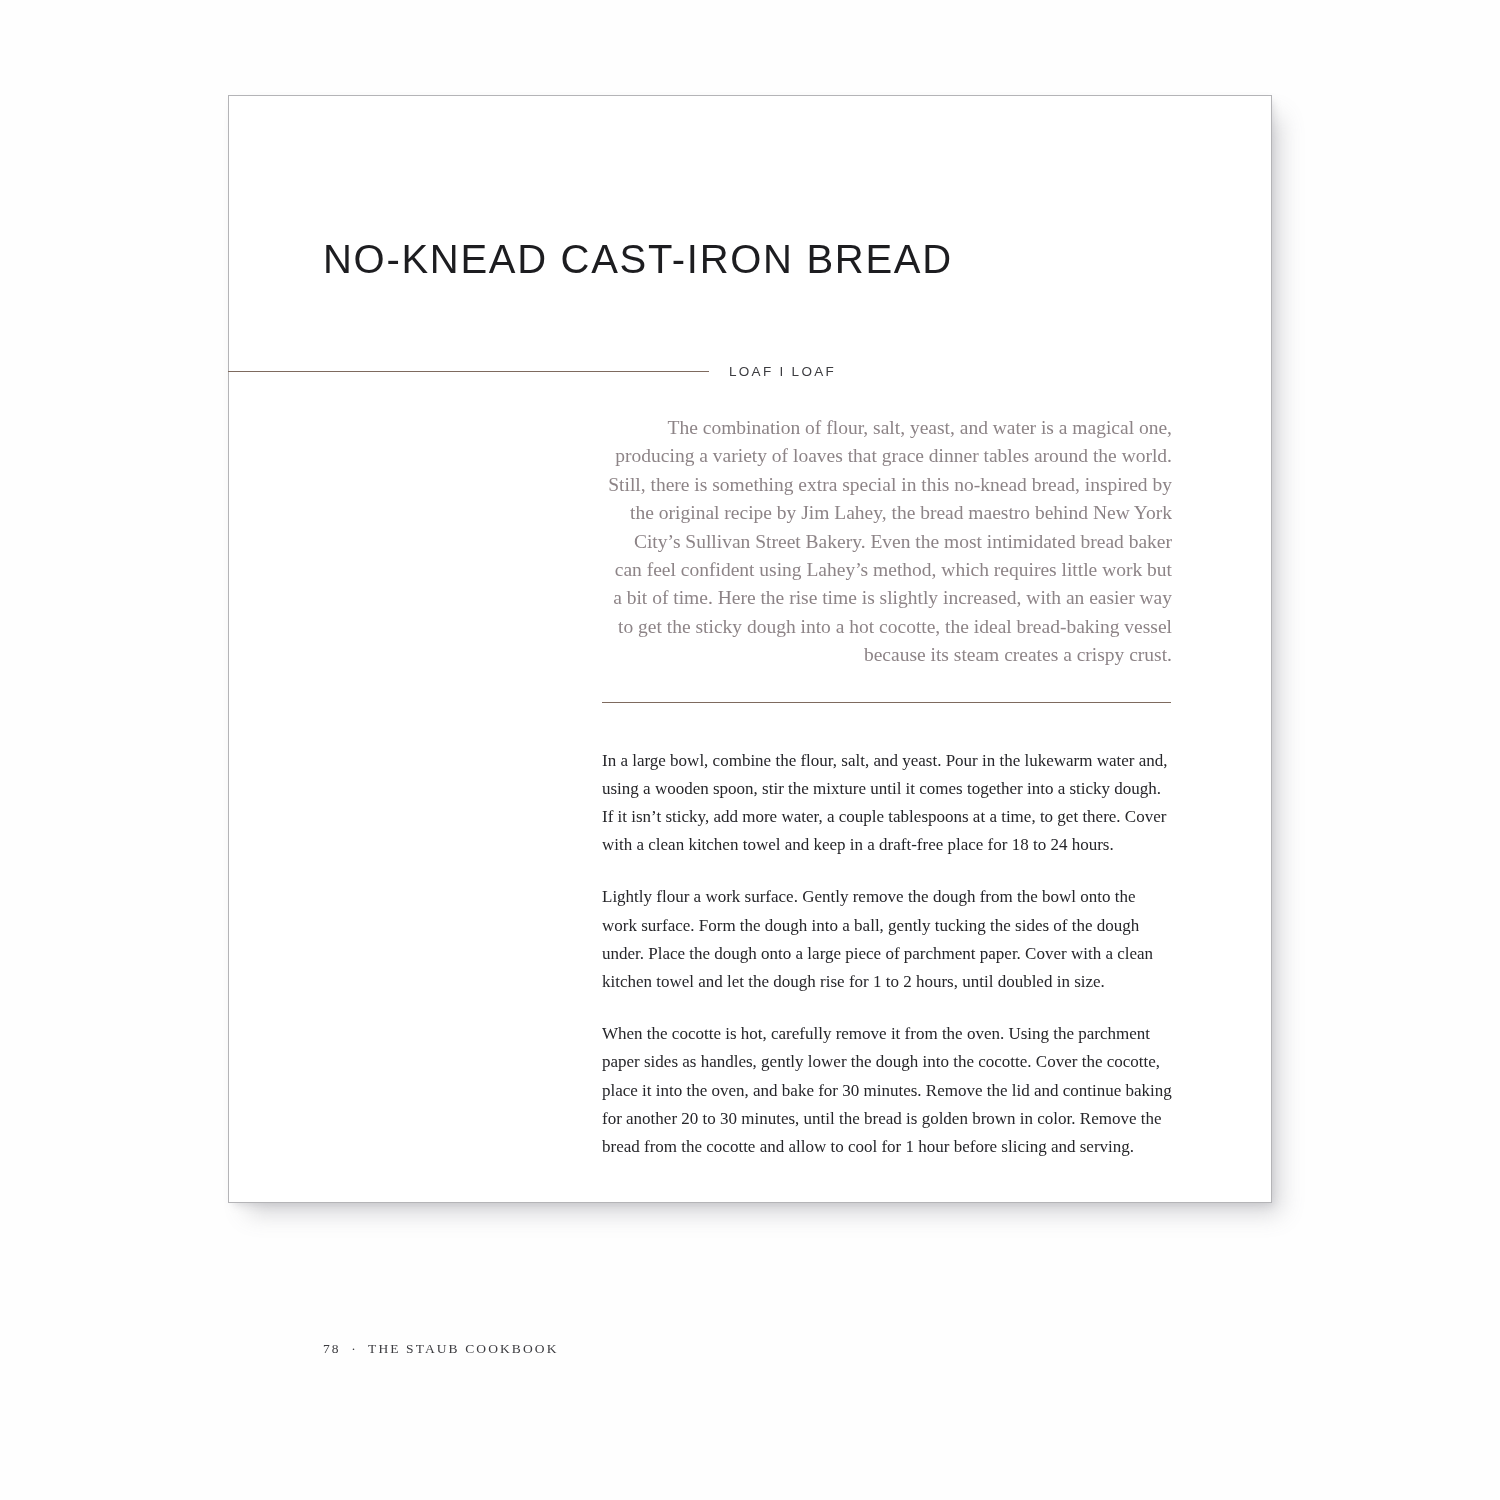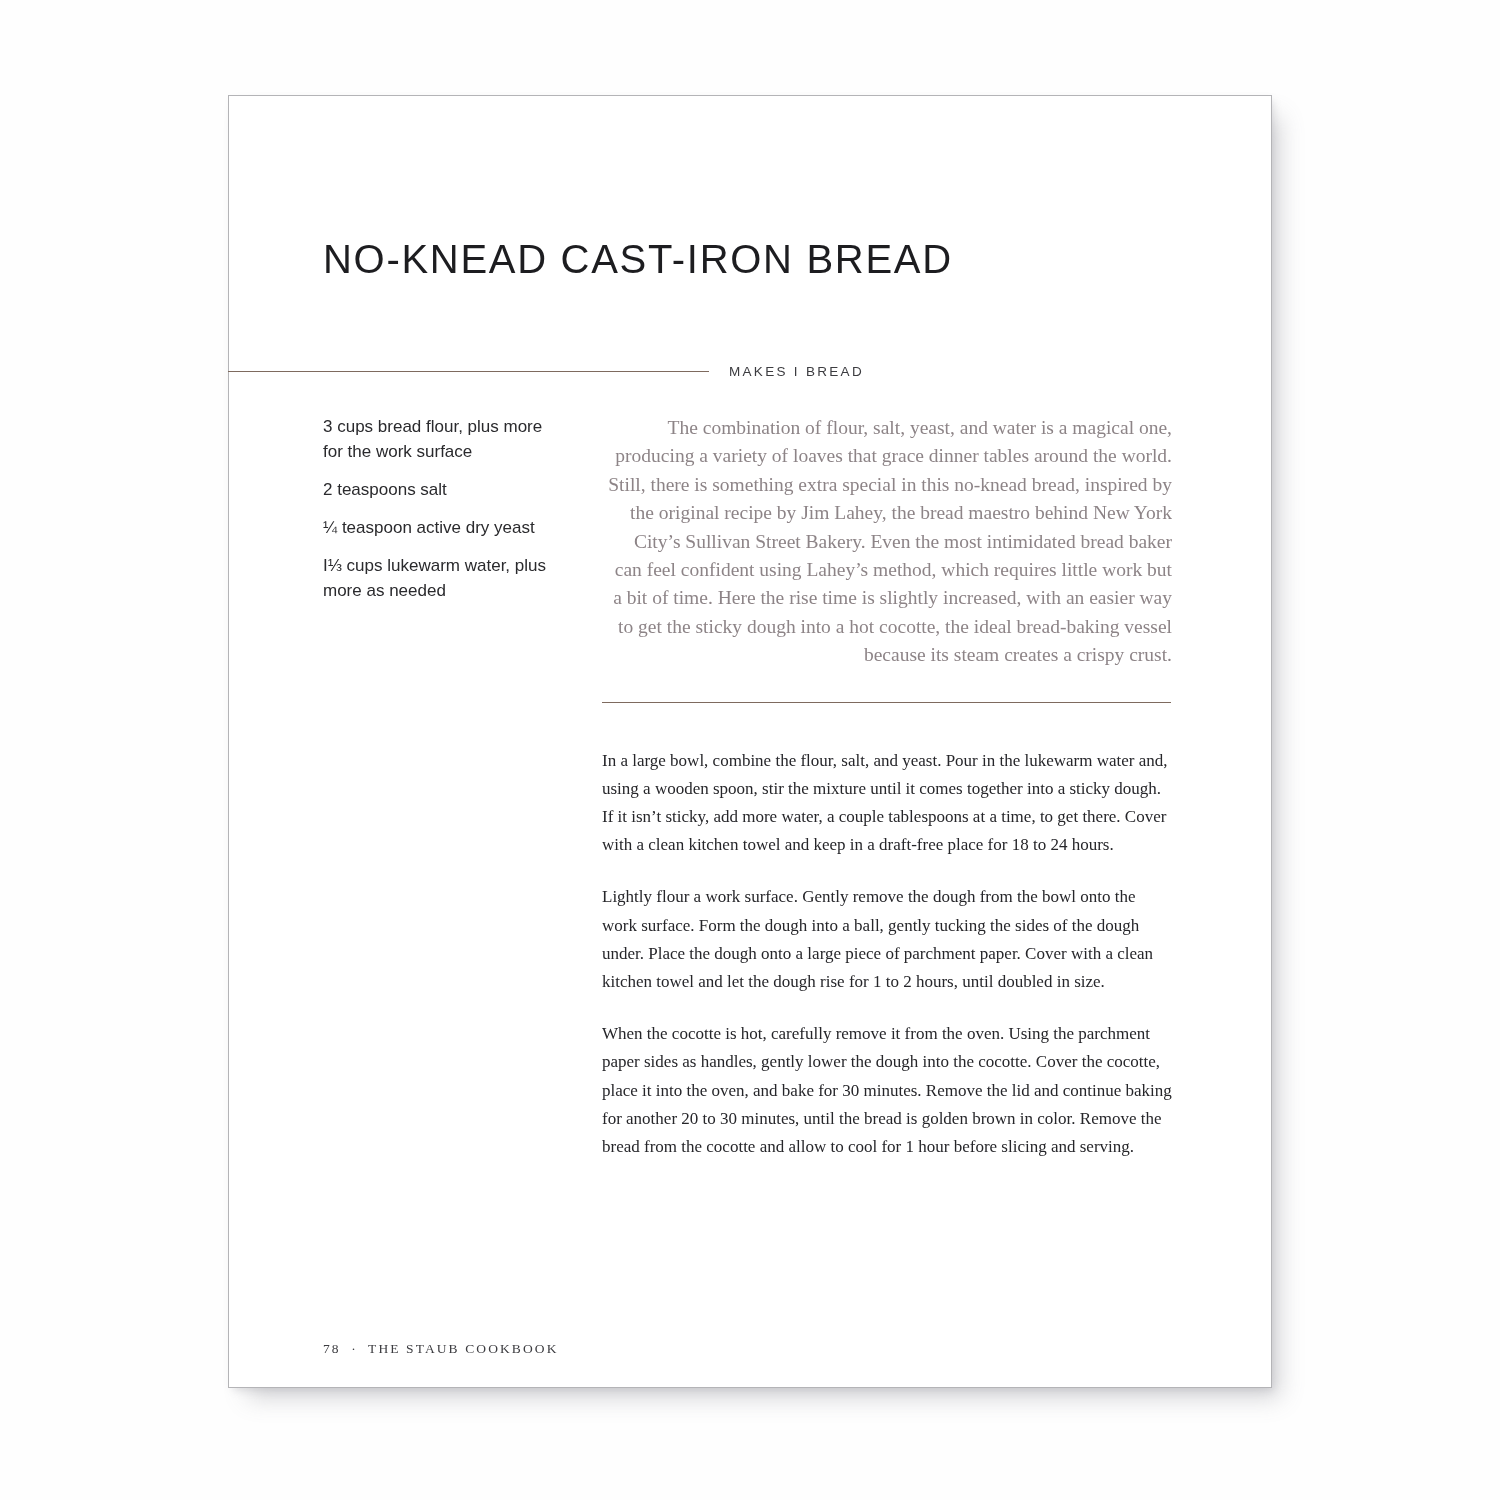--- a/index.html
+++ b/index.html
@@ -20,21 +20,21 @@
     height: 1500px;
     background: #fefefe;
   }
 
   
   .page-sheet {
     position: absolute;
     left: 228px;
     top: 95px;
     width: 1044px;
-    height: 1293px;
+    height: 1108px;
     background: #ffffff;
     border: 1.5px solid #b4b4b7;
     box-shadow: 14px 16px 22px -6px rgba(120,120,128,0.30),
                 3px 4px 8px -2px rgba(120,120,128,0.22);
     box-sizing: border-box;
   }
 
   
   .recipe-title {
     position: absolute;
@@ -151,31 +151,25 @@
 <body>
 
 <div id="canvas">
 
   <div class="page-sheet">
 
     <h1 class="recipe-title">NO-KNEAD CAST-IRON BREAD</h1>
 
     <div class="yield-row">
       <div class="yield-rule"></div>
-      <div class="yield-label">MAKES I BREAD</div>
+      <div class="yield-label">LOAF I LOAF</div>
     </div>
 
     <div class="columns">
 
-      <div class="col-ingredients">
-        <p class="ingredient">3 cups bread flour, plus more for the work surface</p>
-        <p class="ingredient">2 teaspoons salt</p>
-        <p class="ingredient">¼ teaspoon active dry yeast</p>
-        <p class="ingredient">I⅓ cups lukewarm water, plus more as needed</p>
-      </div>
 
       <div class="col-main">
 
         <p class="intro-text">The combination of flour, salt, yeast, and water is a magical one, producing a variety of loaves that grace dinner tables around the world. Still, there is something extra special in this no-knead bread, inspired by the original recipe by Jim Lahey, the bread maestro behind New York City’s Sullivan Street Bakery. Even the most intimidated bread baker can feel confident using Lahey’s method, which requires little work but a bit of time. Here the rise time is slightly increased, with an easier way to get the sticky dough into a hot cocotte, the ideal bread-baking vessel because its steam creates a crispy crust.</p>
 
         <div class="section-divider"></div>
 
         <div class="steps">
           <p class="step">In a large bowl, combine the flour, salt, and yeast. Pour in the lukewarm water and, using a wooden spoon, stir the mixture until it comes together into a sticky dough. If it isn’t sticky, add more water, a couple tablespoons at a time, to get there. Cover with a clean kitchen towel and keep in a draft-free place for 18 to 24 hours.</p>
           <p class="step">Lightly flour a work surface. Gently remove the dough from the bowl onto the work surface. Form the dough into a ball, gently tucking the sides of the dough under. Place the dough onto a large piece of parchment paper. Cover with a clean kitchen towel and let the dough rise for 1 to 2 hours, until doubled in size.</p>

